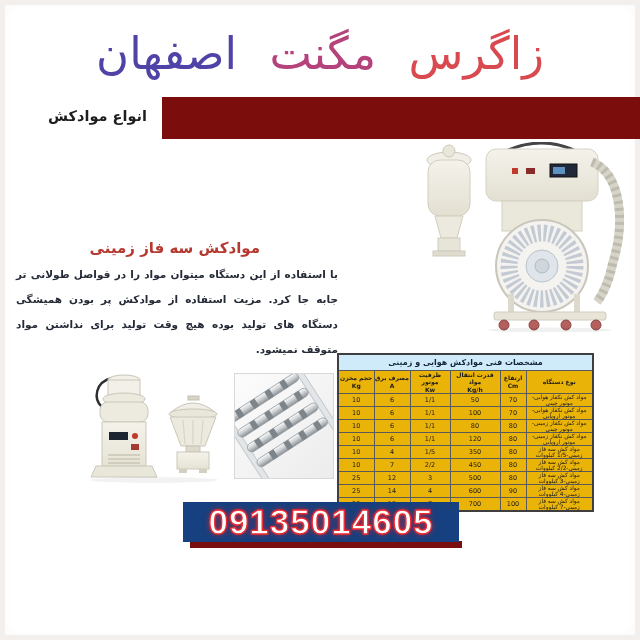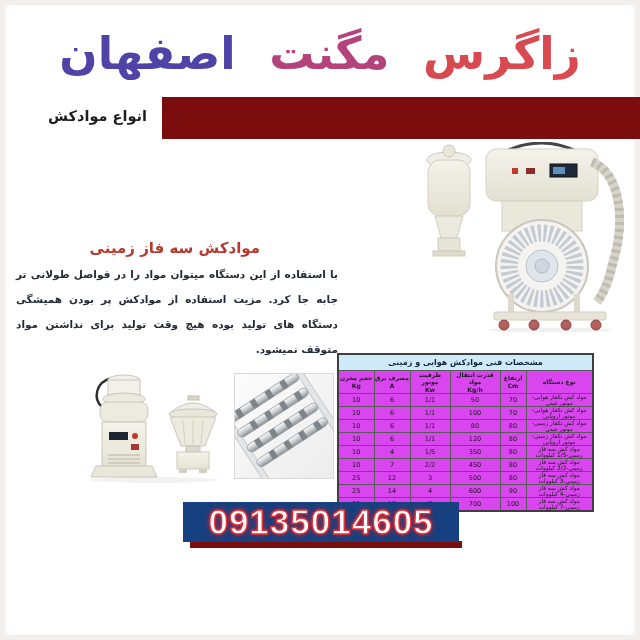--- a/index.html
+++ b/index.html
@@ -5,21 +5,21 @@
   * { margin:0; padding:0; box-sizing:border-box; }
   html,body { background:#fff; }
   #page {
     position:relative; width:640px; height:640px; background:#ffffff;
     font-family:"DejaVu Sans", sans-serif; overflow:hidden;
     box-shadow: inset 0 0 0 5px #f2efec, inset 0 0 14px rgba(0,0,0,.06);
   }
   
   .main-title {
     position:absolute; top:12px; left:40px; right:40px; height:84px;
-    direction:rtl; text-align:center; font-size:45px; font-weight:bold;
+    direction:rtl; text-align:center; font-size:45px; font-weight:normal;
     letter-spacing:0; line-height:84px; white-space:nowrap;
   }
   .main-title span { margin:0 9px; }
   .tw1 { color:#d84a50; }
   .tw2 { color:#b4437c; }
   .tw3 { color:#4f43a7; }
 
   
   .red-bar { position:absolute; left:162px; top:97px; width:478px; height:42px; background:#7b0d0d; }
   .types-label {
@@ -42,21 +42,21 @@
   .sec-body.b2 { top:262px; left:16px; width:322px; line-height:25px; }
 
   
   .table-title {
     position:absolute; top:328px; left:337px; width:255px; direction:rtl; text-align:center;
     font-size:14px; font-weight:bold; color:#c3261f; white-space:nowrap;
   }
   .spec-table-wrap { position:absolute; left:337px; top:353px; }
   table.spec {
     border-collapse:collapse; width:255px; table-layout:fixed; direction:rtl;
-    border:2px solid #3f3f3f; background:#d946ef;
+    border:2px solid #3f3f3f; background:#eab308;
   }
   table.spec th, table.spec td {
     border:1px solid #5a5a5a; padding:0; text-align:center; vertical-align:middle;
     font-family:"DejaVu Sans", sans-serif;
   }
   th.merged {
     background:#cfeaf8; height:16px; font-size:8px; font-weight:bold; color:#10233a;
     border-bottom:2px solid #3f3f3f;
   }
   tr.colheads th { height:20px; font-size:6px; line-height:1.25; font-weight:bold; color:#1a1a1a; }

